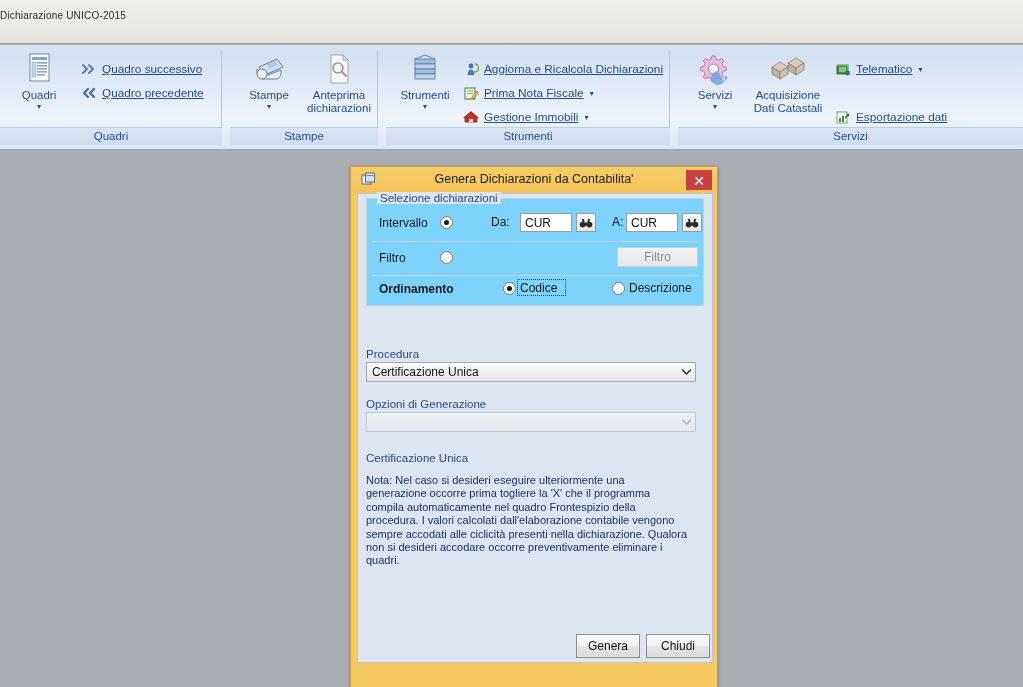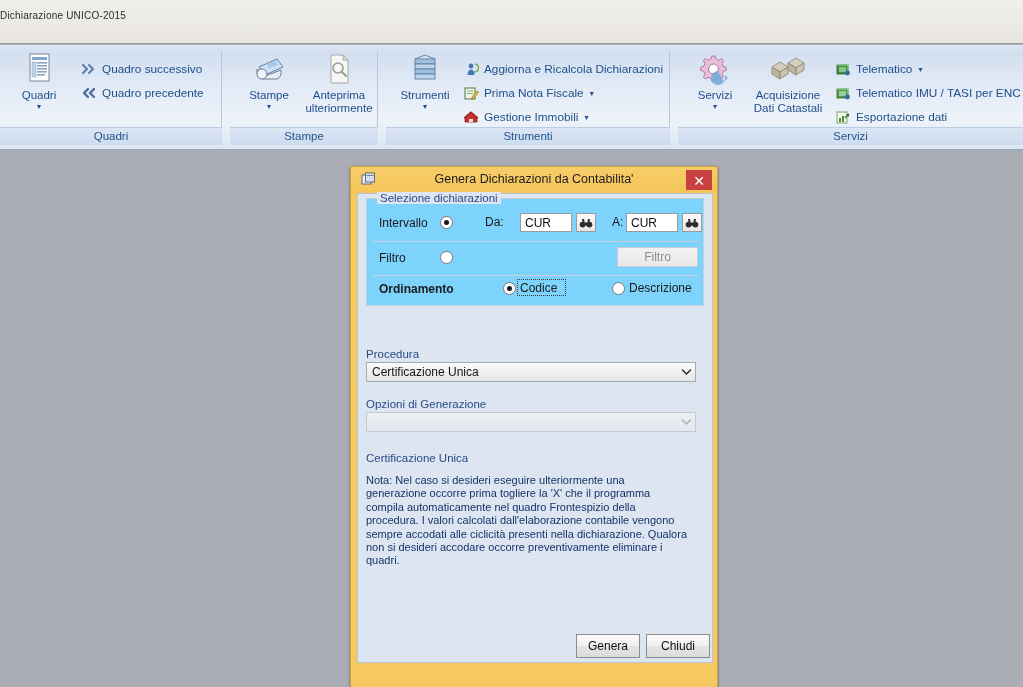--- a/index.html
+++ b/index.html
@@ -84,21 +84,21 @@
     display: flex; align-items: center;
     cursor: default;
     white-space: nowrap;
   }
   .small-item .si-icon {
     width: 18px; height: 16px; margin-right: 4px;
     display: inline-flex; align-items: center; justify-content: center;
     flex: 0 0 auto;
   }
   .small-item .si-label {
-    font-size: 11.8px; color: #1d4f8a;
+    font-size: 11.8px; color: #1d4f8a; text-decoration: underline;
   }
   .small-item .si-caret {
     font-size: 8px; color: #1d4f8a; margin-left: 6px;
   }
 
   
   .workarea {
     position: absolute; left: 0; top: 151px; width: 1023px; height: 536px;
     background: #aaaeb4;
   }
@@ -350,21 +350,21 @@
     <div class="big-btn" style="left:72px; top:6px; width:74px;">
       <span class="bb-icon">
         <svg width="28" height="34" viewBox="0 0 28 34">
           <path d="M6 2 H18 L23 7 V30 H6 Z" fill="#f6f6f4" stroke="#a8a8a4" stroke-width="1"></path>
           <path d="M18 2 V7 H23 Z" fill="#e2e2dd" stroke="#a8a8a4" stroke-width="1"></path>
           <circle cx="13" cy="15" r="5" fill="none" stroke="#9a9a96" stroke-width="1.6"></circle>
           <line x1="17" y1="19" x2="21" y2="23" stroke="#9a9a96" stroke-width="2" stroke-linecap="round"></line>
         </svg>
       </span>
       <span class="bb-label">Anteprima</span>
-      <span class="bb-label">ulteriormente</span>
+      <span class="bb-label">dichiarazioni</span>
     </div>
 
     <div class="rgroup-label">Stampe</div>
   </div>
 
   <div class="rgroup" style="left:386px; width:284px;">
     <div class="rsep-r"></div>
 
     <div class="big-btn" style="left:2px; top:6px;">
       <span class="bb-icon">
@@ -456,32 +456,20 @@
           <rect x="2" y="3" width="11" height="9" fill="#3f8f3f" stroke="#255a25" stroke-width=".8"></rect>
           <path d="M2 3 L13 3 L13 12" fill="none" stroke="#7fc67f" stroke-width="1.4"></path>
           <rect x="4" y="5" width="7" height="5" fill="#bfe3bf" opacity=".6"></rect>
           <circle cx="12.5" cy="11" r="2.4" fill="#2d6ea8"></circle>
         </svg>
       </span>
       <span class="si-label">Telematico</span>
       <span class="si-caret">▾</span>
     </div>
 
-    <div class="small-item" style="left:156px; top:36px;">
-      <span class="si-icon">
-        <svg width="16" height="15" viewBox="0 0 16 15">
-          <rect x="2" y="3" width="11" height="9" fill="#4f9b4f" stroke="#2b5f2b" stroke-width=".8"></rect>
-          <path d="M2 3 L13 3 L13 12" fill="none" stroke="#8ccd8c" stroke-width="1.4"></path>
-          <rect x="4" y="5" width="7" height="5" fill="#cfe9cf" opacity=".6"></rect>
-          <circle cx="12.5" cy="11" r="2.4" fill="#2d6ea8"></circle>
-        </svg>
-      </span>
-      <span class="si-label">Telematico IMU / TASI per ENC</span>
-
-    </div>
 
     <div class="small-item" style="left:156px; top:60px;">
       <span class="si-icon">
         <svg width="16" height="15" viewBox="0 0 16 15">
           <rect x="2" y="2" width="10" height="11" fill="#f4f8f0" stroke="#6f9b5a" stroke-width=".9"></rect>
           <rect x="4" y="8" width="2" height="4" fill="#4b8f3a"></rect>
           <rect x="7" y="6" width="2" height="6" fill="#4b8f3a"></rect>
           <path d="M10 8 L14 4" stroke="#2f6b23" stroke-width="1.3"></path>
           <path d="M14 4 L14 7 L11.2 4 Z" fill="#2f6b23"></path>
         </svg>
@@ -510,21 +498,21 @@
   </div>
 
   <div class="dlg-body">
 
     <div class="gb">
       <span class="gb-title">Selezione dichiarazioni</span>
 
       <span class="fld-label" style="left:12px; top:17px;text-align:right;">Intervallo</span>
       <span class="radio checked" style="left:73px; top:17px;"></span>
 
-      <span class="fld-label" style="left:118px; top:16px;">Da:</span>
+      <span class="fld-label" style="left:124px; top:16px;">Da:</span>
       <input class="txtbox" style="left: 153px; top: 14px; width: 52px; height: 19px;" value="CUR">
       <span class="icon-btn" style="left:209px; top:14px;">
         <svg width="14" height="12" viewBox="0 0 14 12">
           <path d="M3 2 L5 2 L5.6 5 L3.6 5 Z" fill="#2a2a2a"></path>
           <path d="M9 2 L11 2 L10.4 5 L8.4 5 Z" fill="#2a2a2a"></path>
           <circle cx="3.6" cy="7.6" r="2.9" fill="#2a2a2a"></circle>
           <circle cx="10.4" cy="7.6" r="2.9" fill="#2a2a2a"></circle>
           <rect x="5.8" y="5.4" width="2.4" height="3.2" fill="#2a2a2a"></rect>
         </svg>
       </span>

